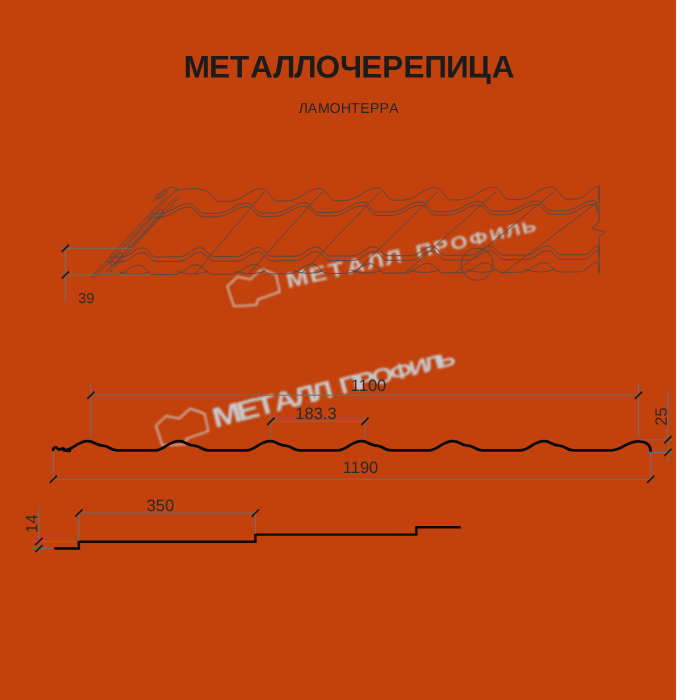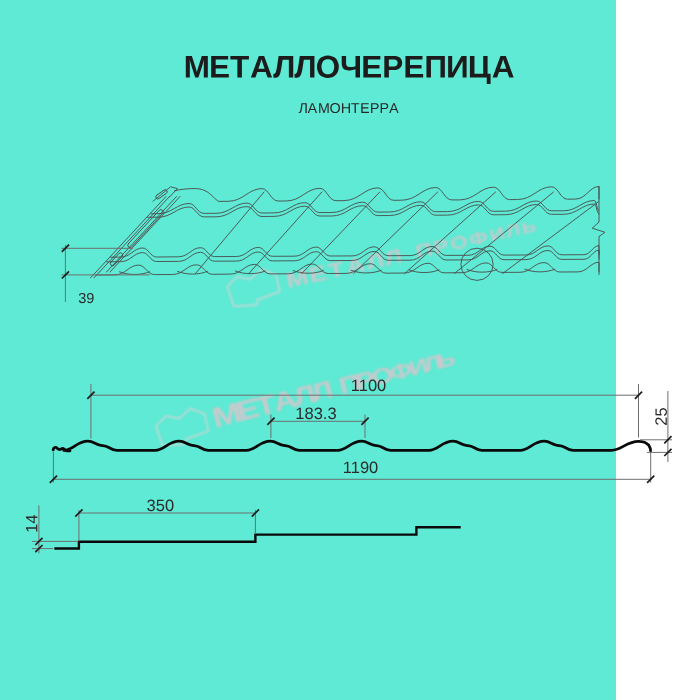--- a/index.html
+++ b/index.html
@@ -1,16 +1,16 @@
 <!DOCTYPE html>
 <html><head>
 <meta charset="utf-8">
 <style>
   html,body { margin:0; padding:0; background:#ffffff; }
-  .page { position:relative; width:616px; height:700px; background:#5eead4;
+  .page { position:relative; width:676px; height:700px; background:#c2410c;
            font-family:"Liberation Sans", sans-serif; }
 </style>
 </head>
 <body>
 <div class="page">
   <svg width="700" height="700" viewBox="0 0 700 700" style="position:absolute;left:0;top:0" font-family="Liberation Sans, sans-serif" text-rendering="geometricPrecision">
     <filter id="soft" x="-20%" y="-20%" width="140%" height="140%">
         <feGaussianBlur stdDeviation="0.9"></feGaussianBlur>
       </filter>
 <g filter="url(#soft)">

